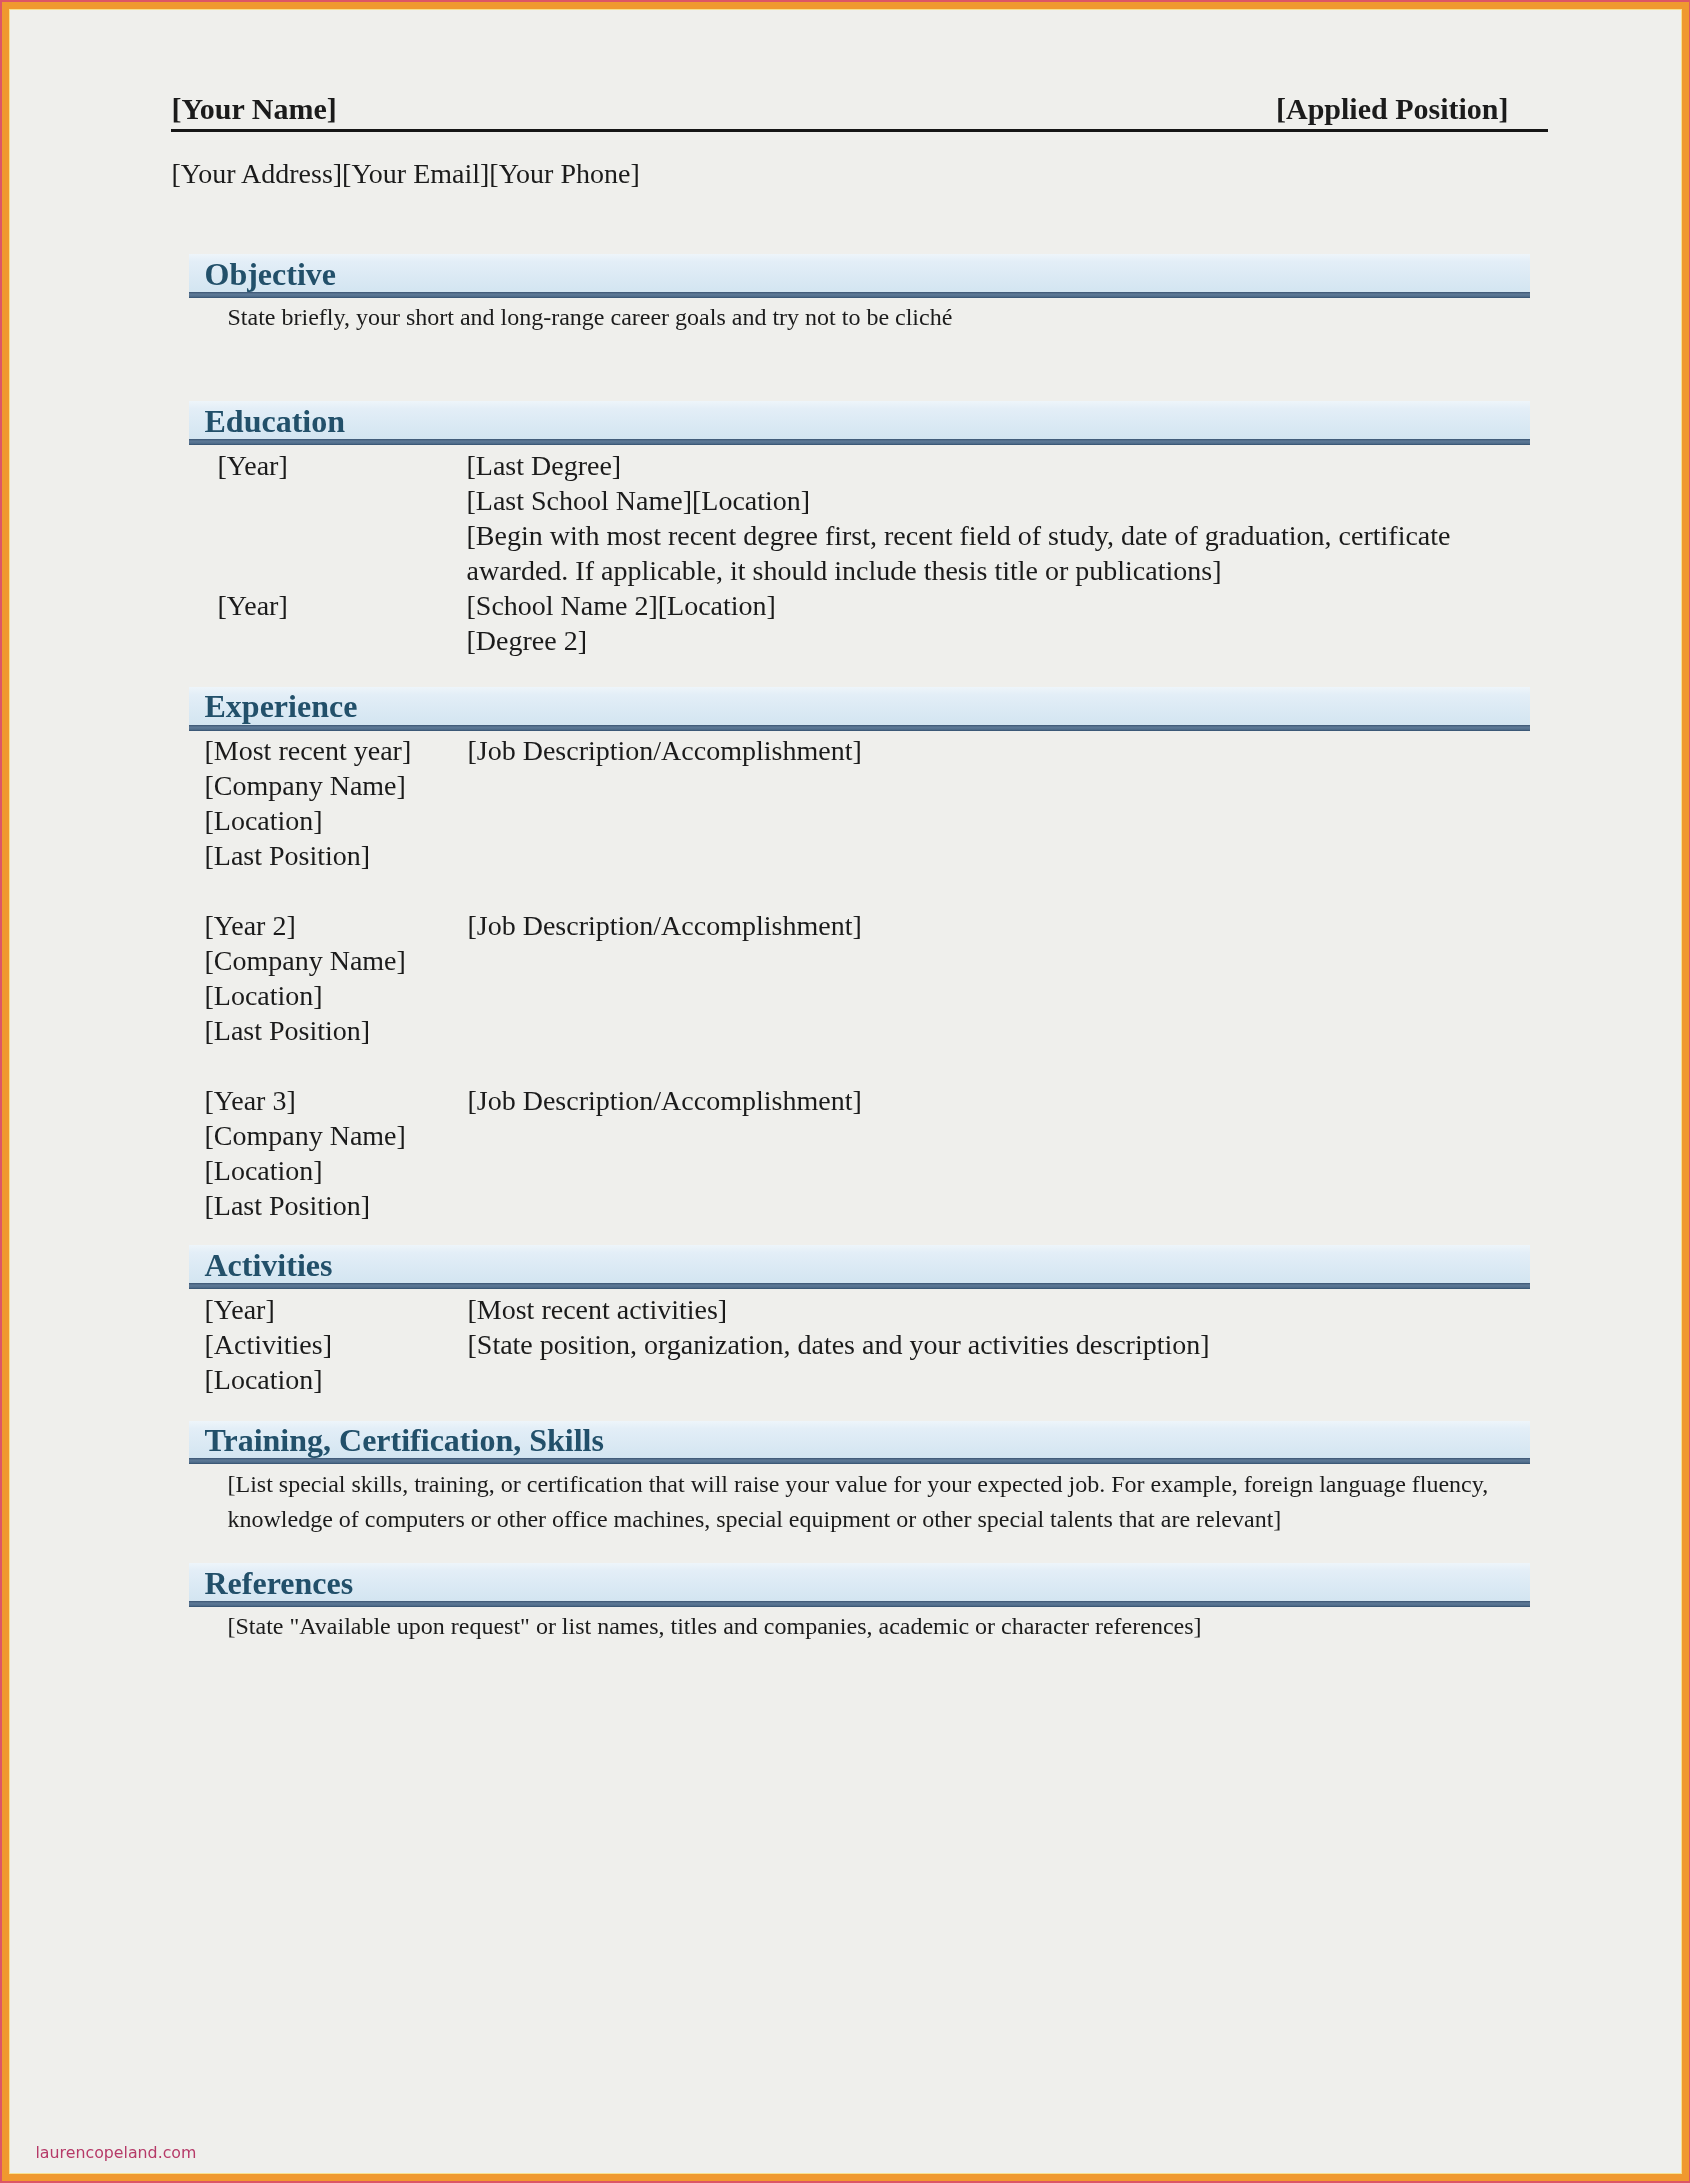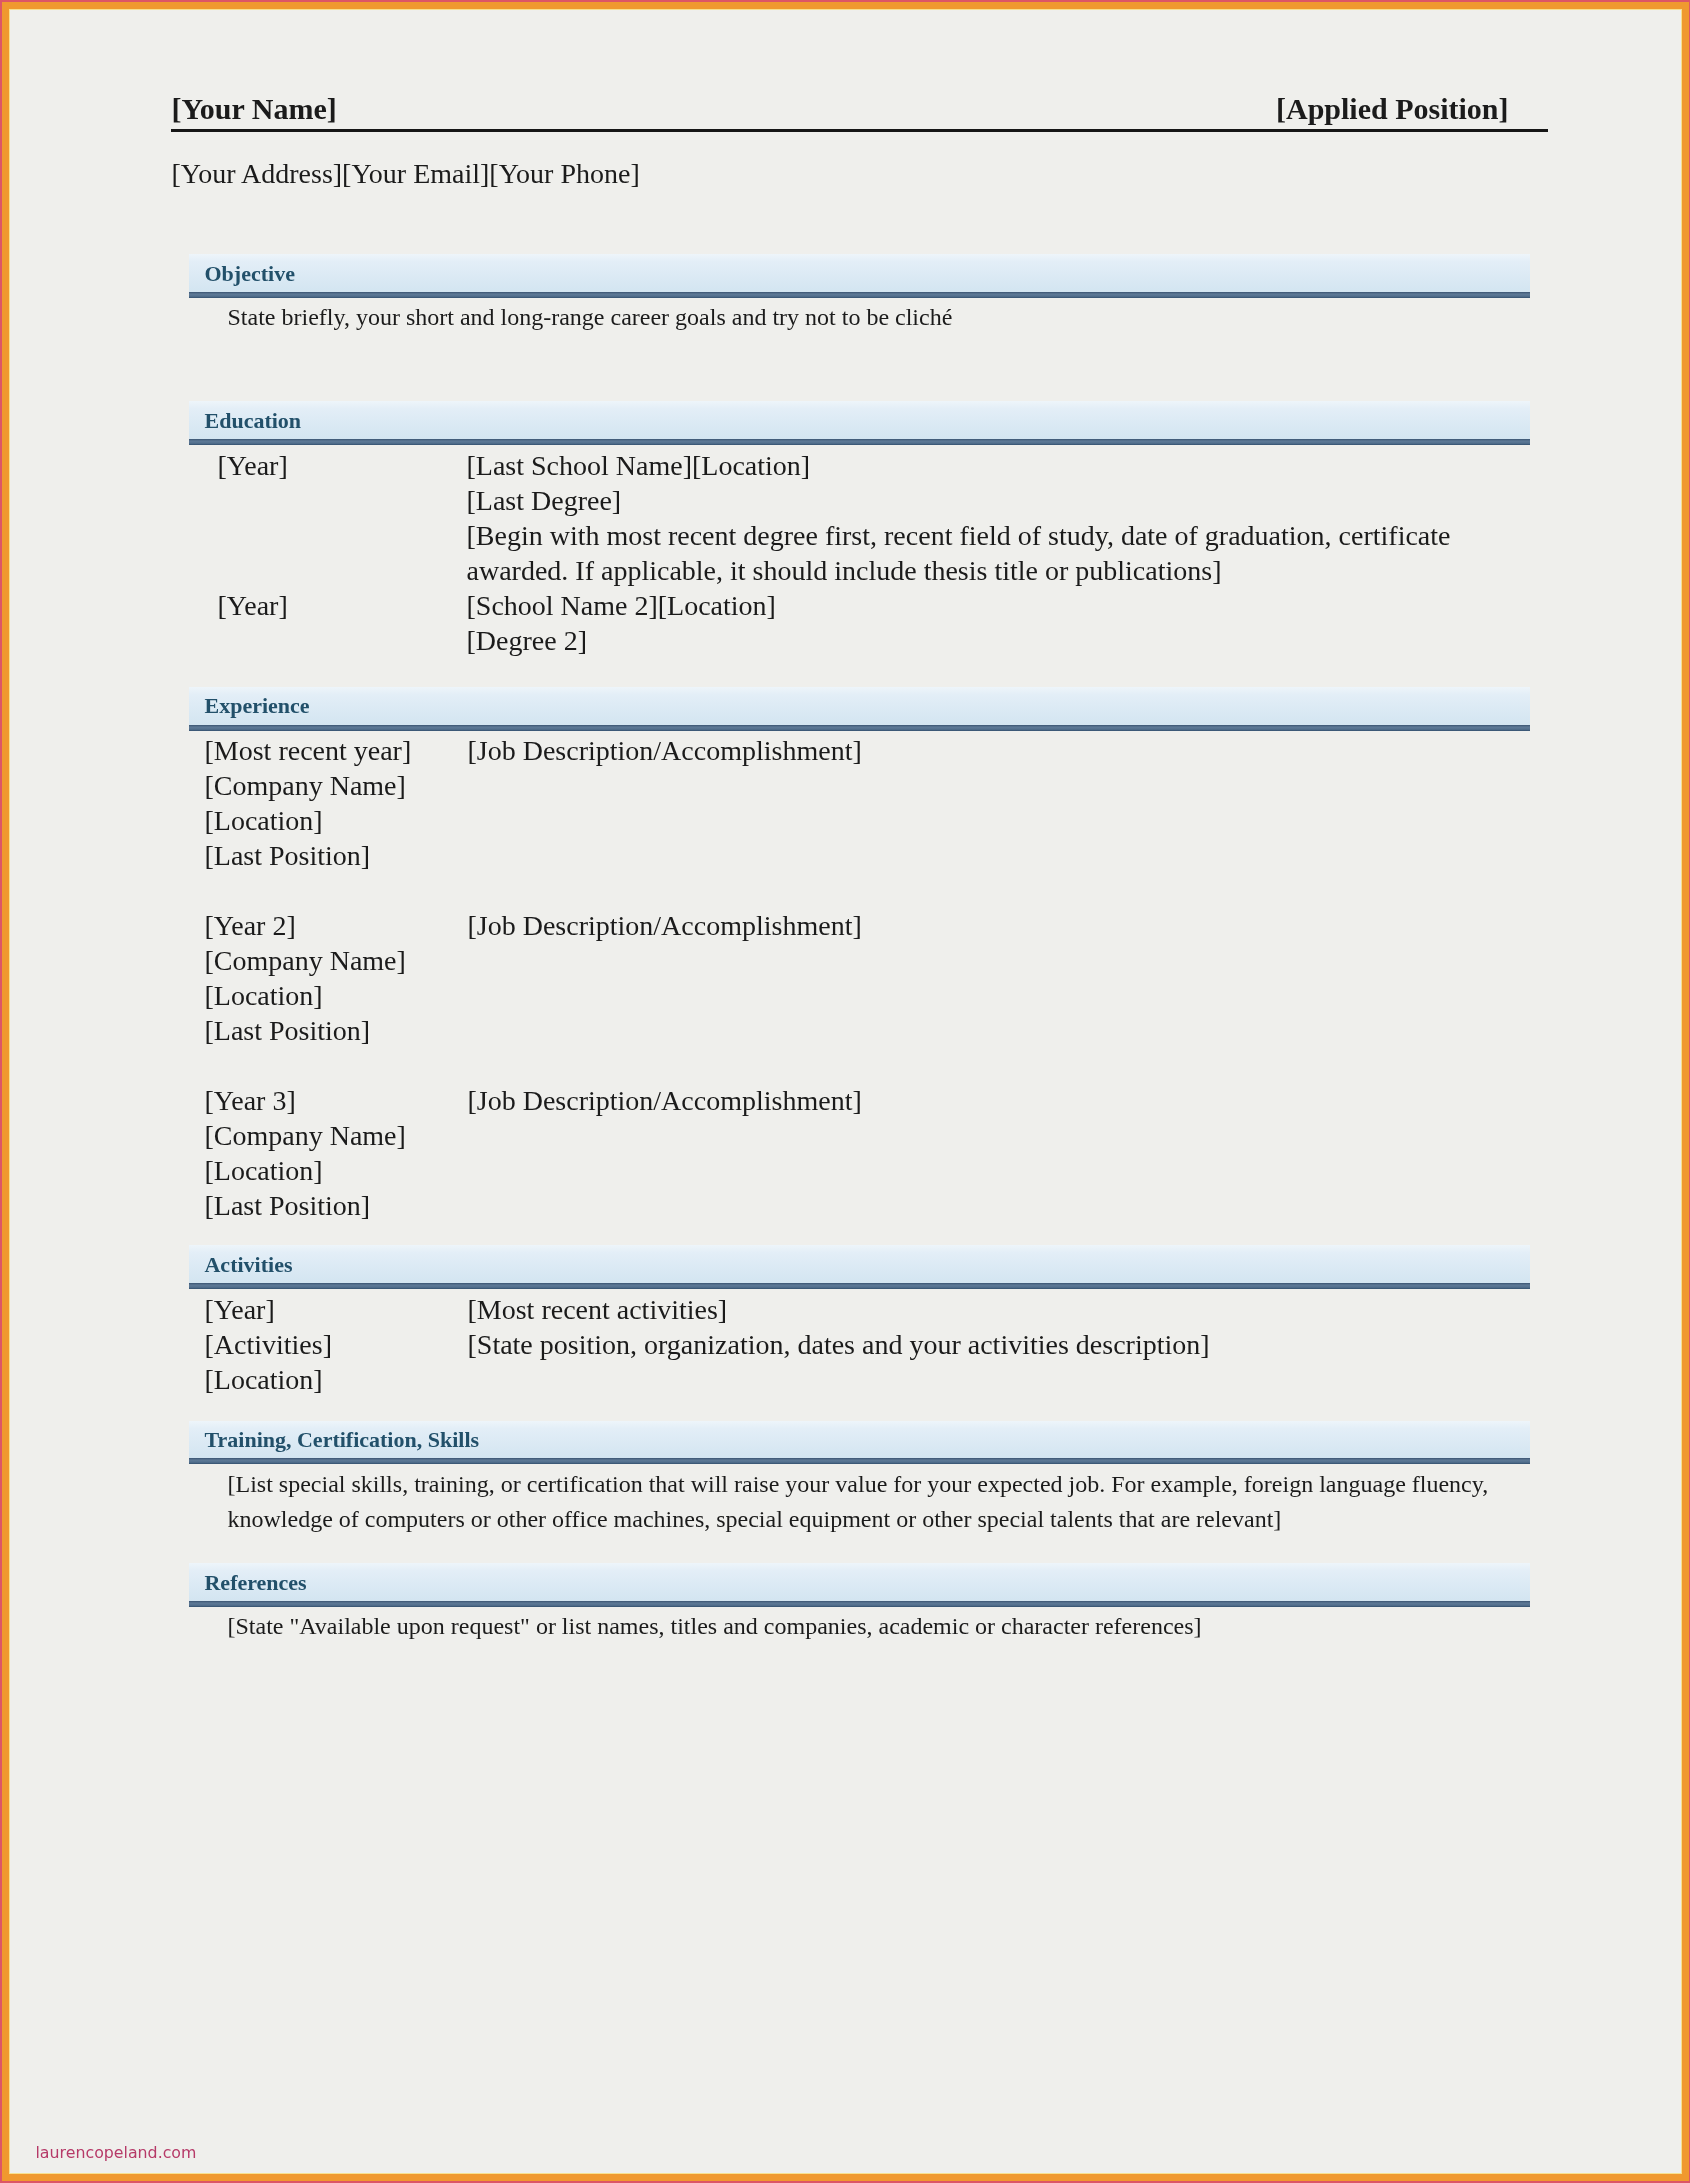--- a/index.html
+++ b/index.html
@@ -68,21 +68,21 @@
   .sec-training   { margin-top: 24px;  }
   .sec-references { margin-top: 26px;  }
 
   .section-bar {
     background: linear-gradient(180deg, #eef5fa 0%, #e3eef7 20%, #d3e5f1 100%);
     padding: 2.6px 0 1.3px 15px;
   }
   .section-title {
     color: #22506a;
     font-weight: bold;
-    font-size: 22px;
+    font-size: 32px;
     line-height: 34px;
   }
   .section-rule {
     height: 5.9px;
     background: linear-gradient(180deg, #3a5472 0%, #5d7996 35%, #53708e 70%, #33506e 100%);
   }
 
   .section-body {
     margin-top: 2.6px;
     padding-left: 38px;
@@ -145,22 +145,22 @@
 
         <section class="section sec-education">
           <div class="section-bar">
             <span class="section-title">Education</span>
           </div>
           <div class="section-rule"></div>
 
           <div class="edu-row rows-start">
             <div class="col-label">[Year]</div>
             <div class="col-content">
+              <div>[Last Degree]</div>
               <div>[Last School Name][Location]</div>
-              <div>[Last Degree]</div>
               <div>[Begin with most recent degree first, recent field of study, date of graduation, certificate awarded. If applicable, it should include thesis title or publications]</div>
             </div>
           </div>
 
           <div class="edu-row">
             <div class="col-label">[Year]</div>
             <div class="col-content">
               <div>[School Name 2][Location]</div>
               <div>[Degree 2]</div>
             </div>

